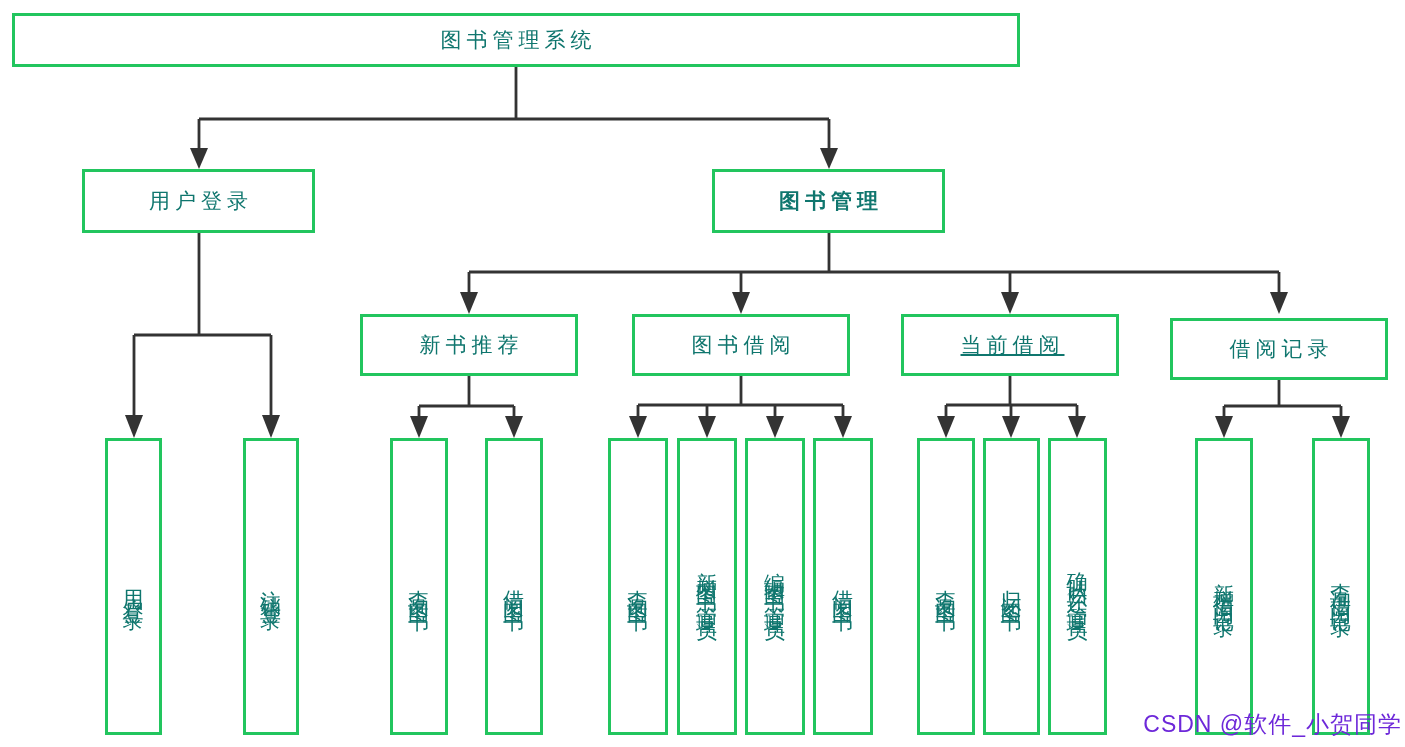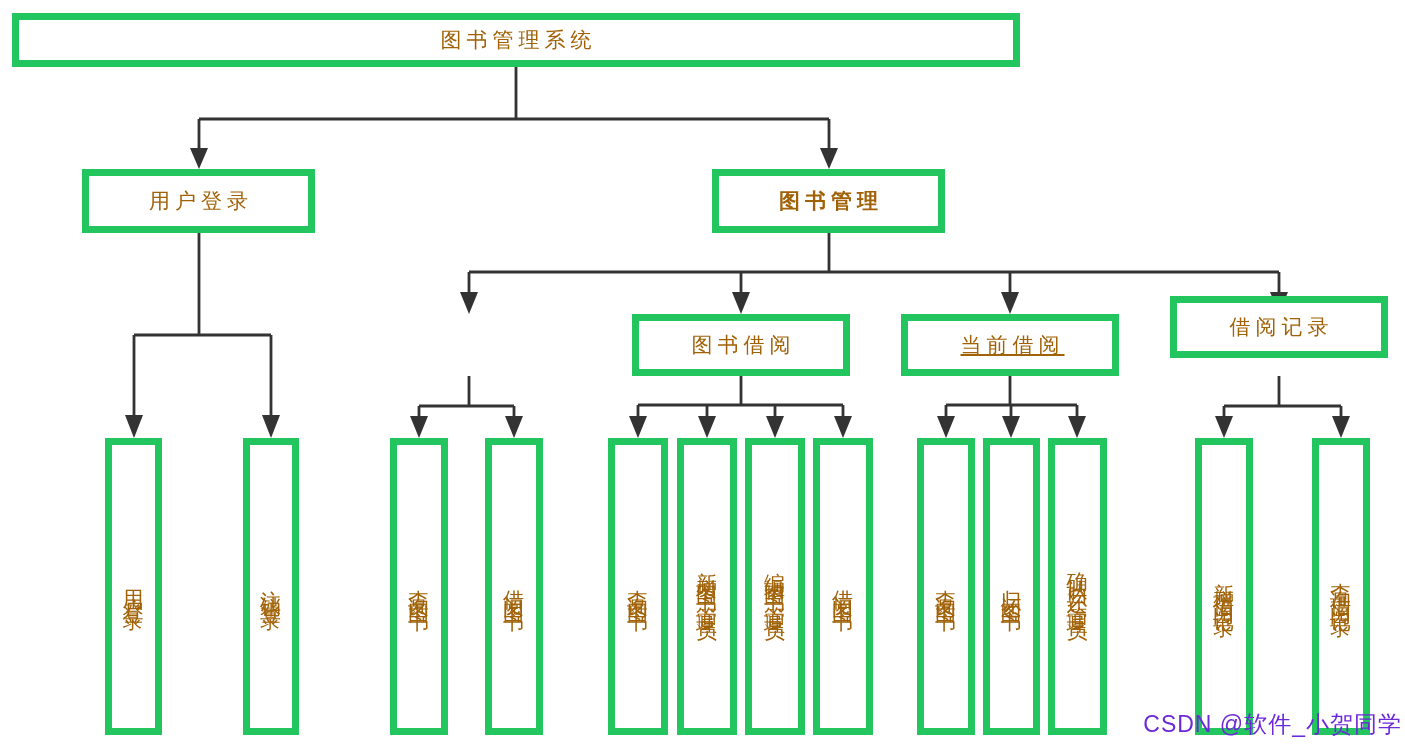--- a/index.html
+++ b/index.html
@@ -8,43 +8,43 @@
     width: 1405px;
     height: 747px;
     background: #ffffff;
     font-family: "Liberation Sans", sans-serif;
     overflow: hidden;
   }
   .wires { position: absolute; left: 0; top: 0; width: 1405px; height: 747px; }
   .box {
     position: absolute;
     box-sizing: border-box;
-    border: 7px solid #22c55e;
+    border: 3px solid #22c55e;
     background: #ffffff;
     display: flex;
     align-items: center;
     justify-content: center;
-    color: #a16207;
+    color: #0f766e;
   }
   .h-box { font-size: 21px; letter-spacing: 5px; text-indent: 5px; white-space: nowrap; }
   .v-box {
     writing-mode: vertical-rl;
     text-orientation: mixed;
     font-size: 21px;
     letter-spacing: 7px;
     line-height: 1;
   }
   
   .n-root     { left: 12px;   top: 13px;  width: 1008px; height: 54px; }
   .n-l2-user  { left: 82px;   top: 169px; width: 233px;  height: 64px; }
   .n-l2-book  { left: 712px;  top: 169px; width: 233px;  height: 64px; font-weight: bold; }
   .n-l3-new   { left: 360px;  top: 314px; width: 218px;  height: 62px; }
   .n-l3-bor   { left: 632px;  top: 314px; width: 218px;  height: 62px; }
   .n-l3-cur   { left: 901px;  top: 314px; width: 218px;  height: 62px; text-decoration: underline; }
-  .n-l3-rec   { left: 1170px; top: 296px; width: 218px;  height: 62px; }
+  .n-l3-rec   { left: 1170px; top: 318px; width: 218px;  height: 62px; }
   .leaf       { top: 438px; height: 297px; }
   .lf-1  { left: 105px;  width: 57px; }
   .lf-2  { left: 243px;  width: 56px; }
   .lf-3  { left: 390px;  width: 58px; }
   .lf-4  { left: 485px;  width: 58px; }
   .lf-5  { left: 608px;  width: 60px; }
   .lf-6  { left: 677px;  width: 60px; }
   .lf-7  { left: 745px;  width: 60px; }
   .lf-8  { left: 813px;  width: 60px; }
   .lf-9  { left: 917px;  width: 58px; }
@@ -106,20 +106,21 @@
       <polygon points="1215,416 1233,416 1224,438"></polygon>
       <polygon points="1332,416 1350,416 1341,438"></polygon>
     </g>
   </svg>
 
   <div class="box h-box n-root">图书管理系统</div>
 
   <div class="box h-box n-l2-user">用户登录</div>
   <div class="box h-box n-l2-book">图书管理</div>
 
+  <div class="box h-box n-l3-new">新书推荐</div>
   <div class="box h-box n-l3-bor">图书借阅</div>
   <div class="box h-box n-l3-cur">当前借阅</div>
   <div class="box h-box n-l3-rec">借阅记录</div>
 
   <div class="box v-box leaf lf-1">用户登录</div>
   <div class="box v-box leaf lf-2">注销登录</div>
 
   <div class="box v-box leaf lf-3">查询图书</div>
   <div class="box v-box leaf lf-4">借阅图书</div>
 

